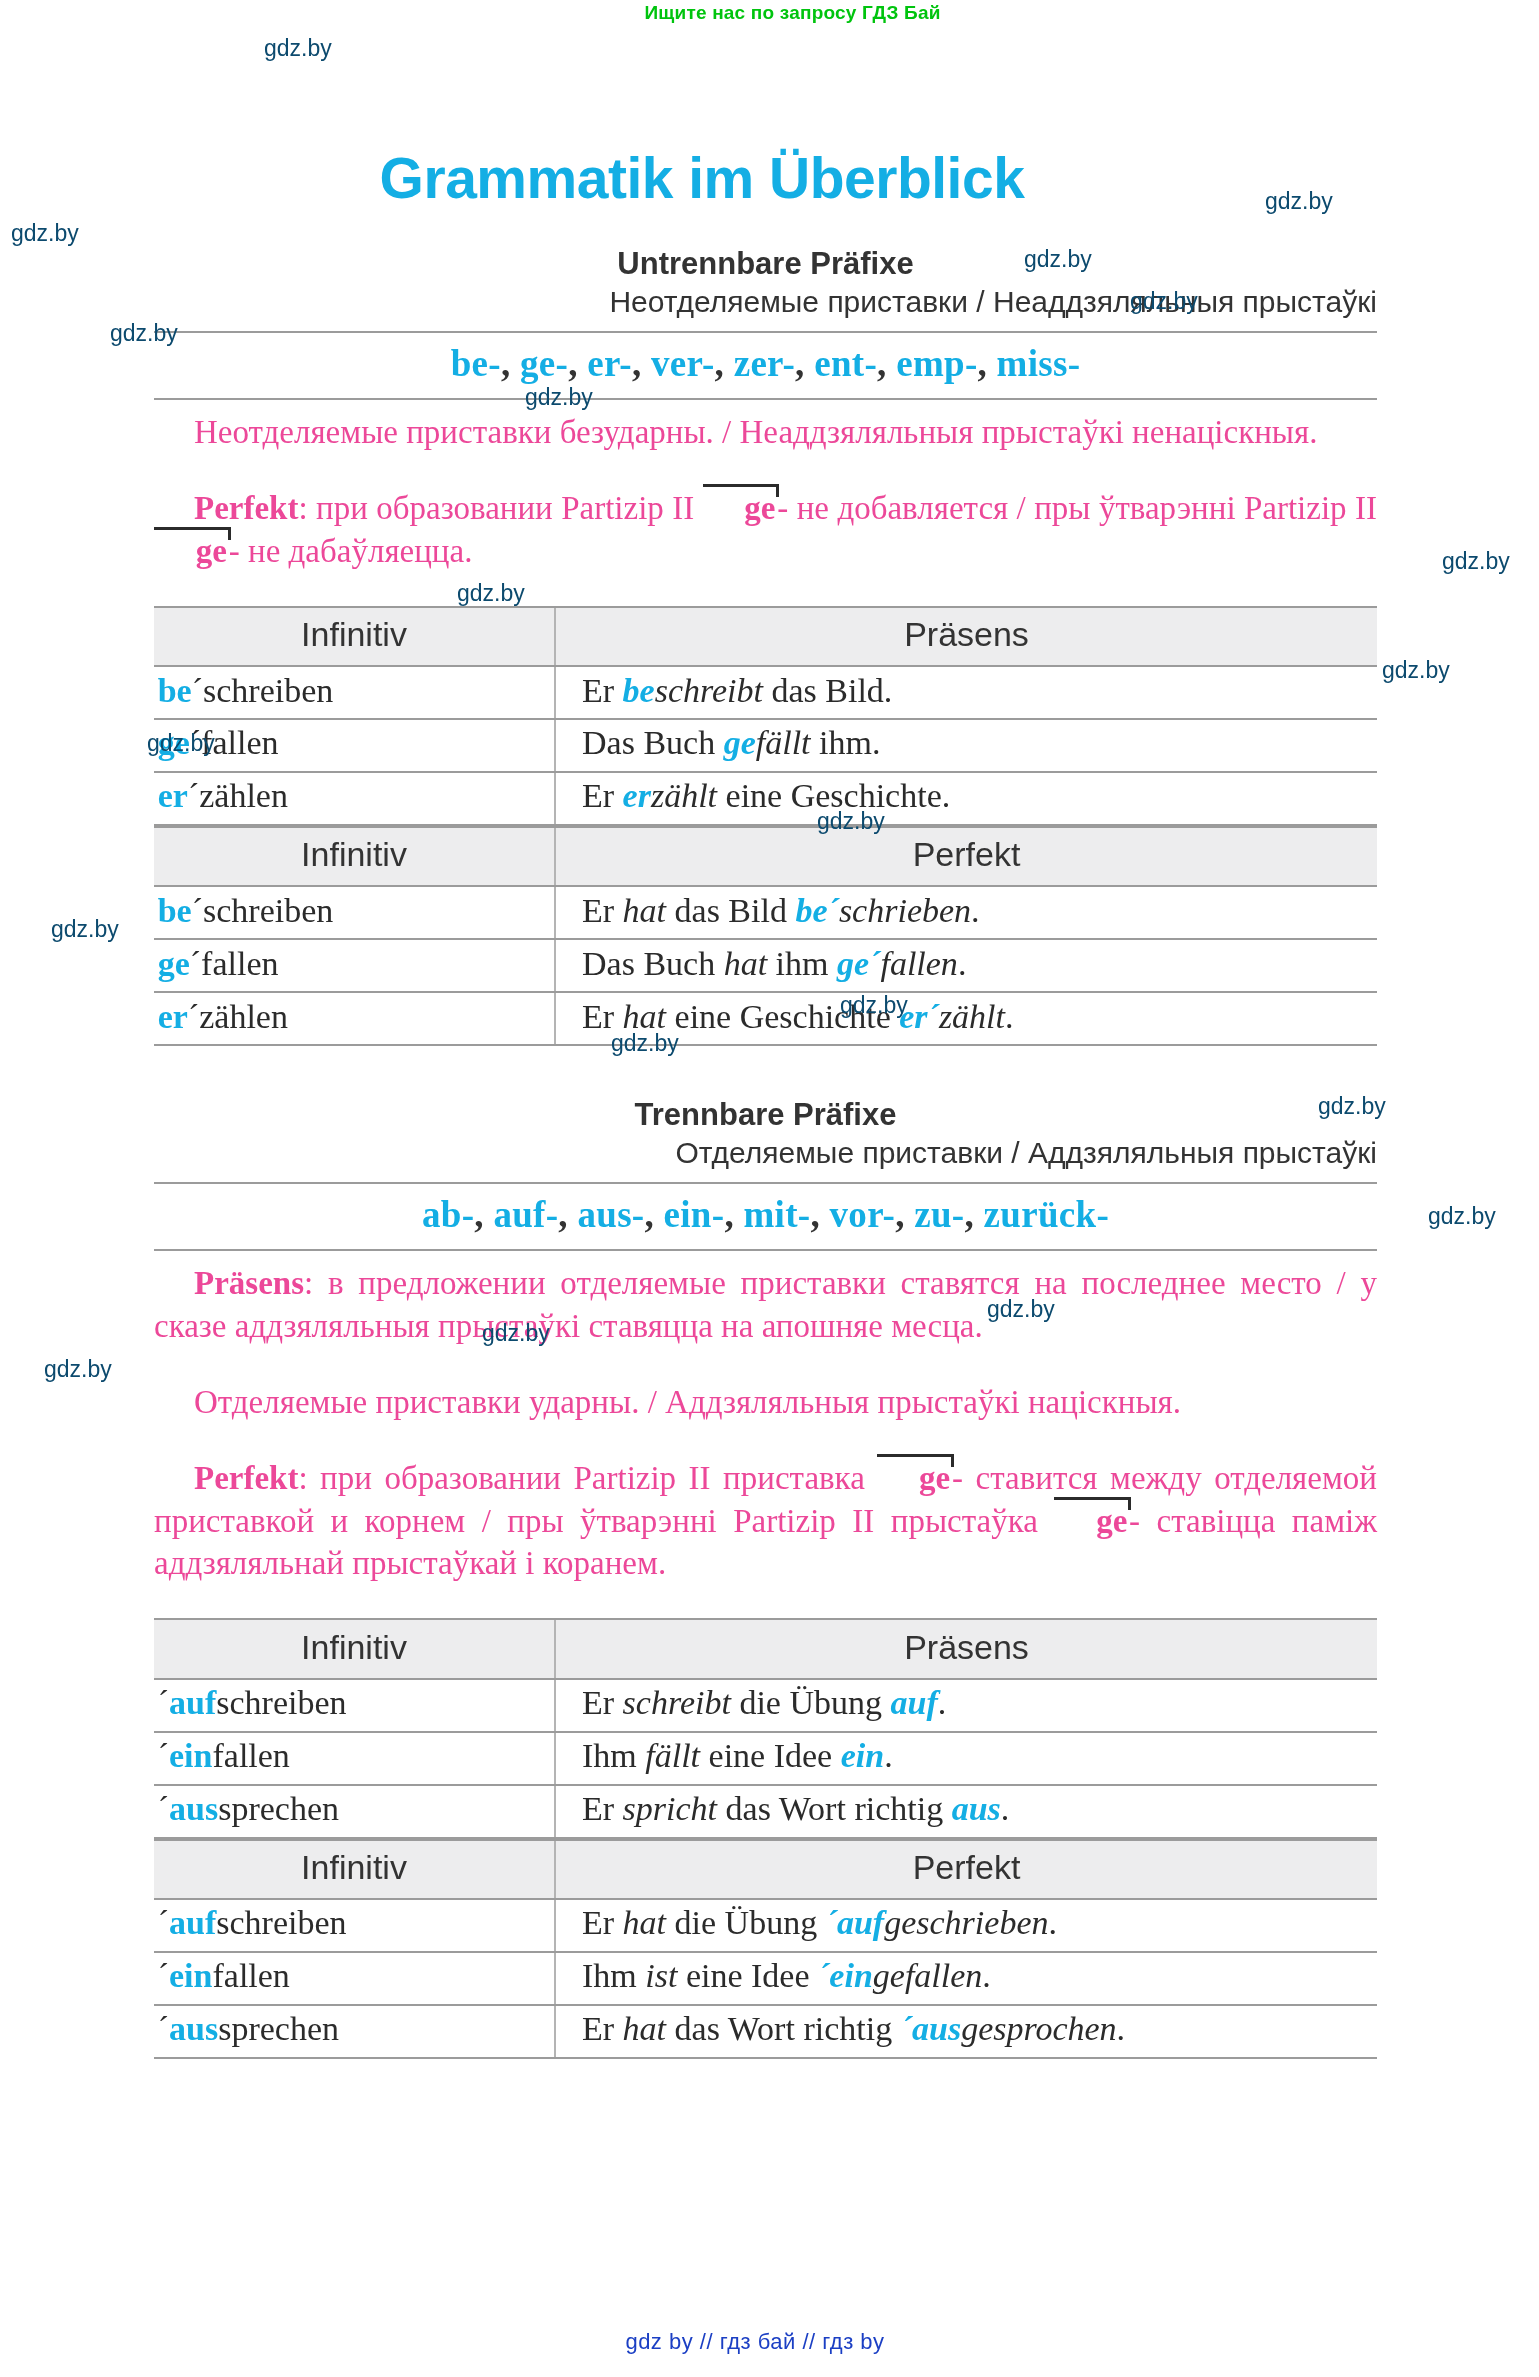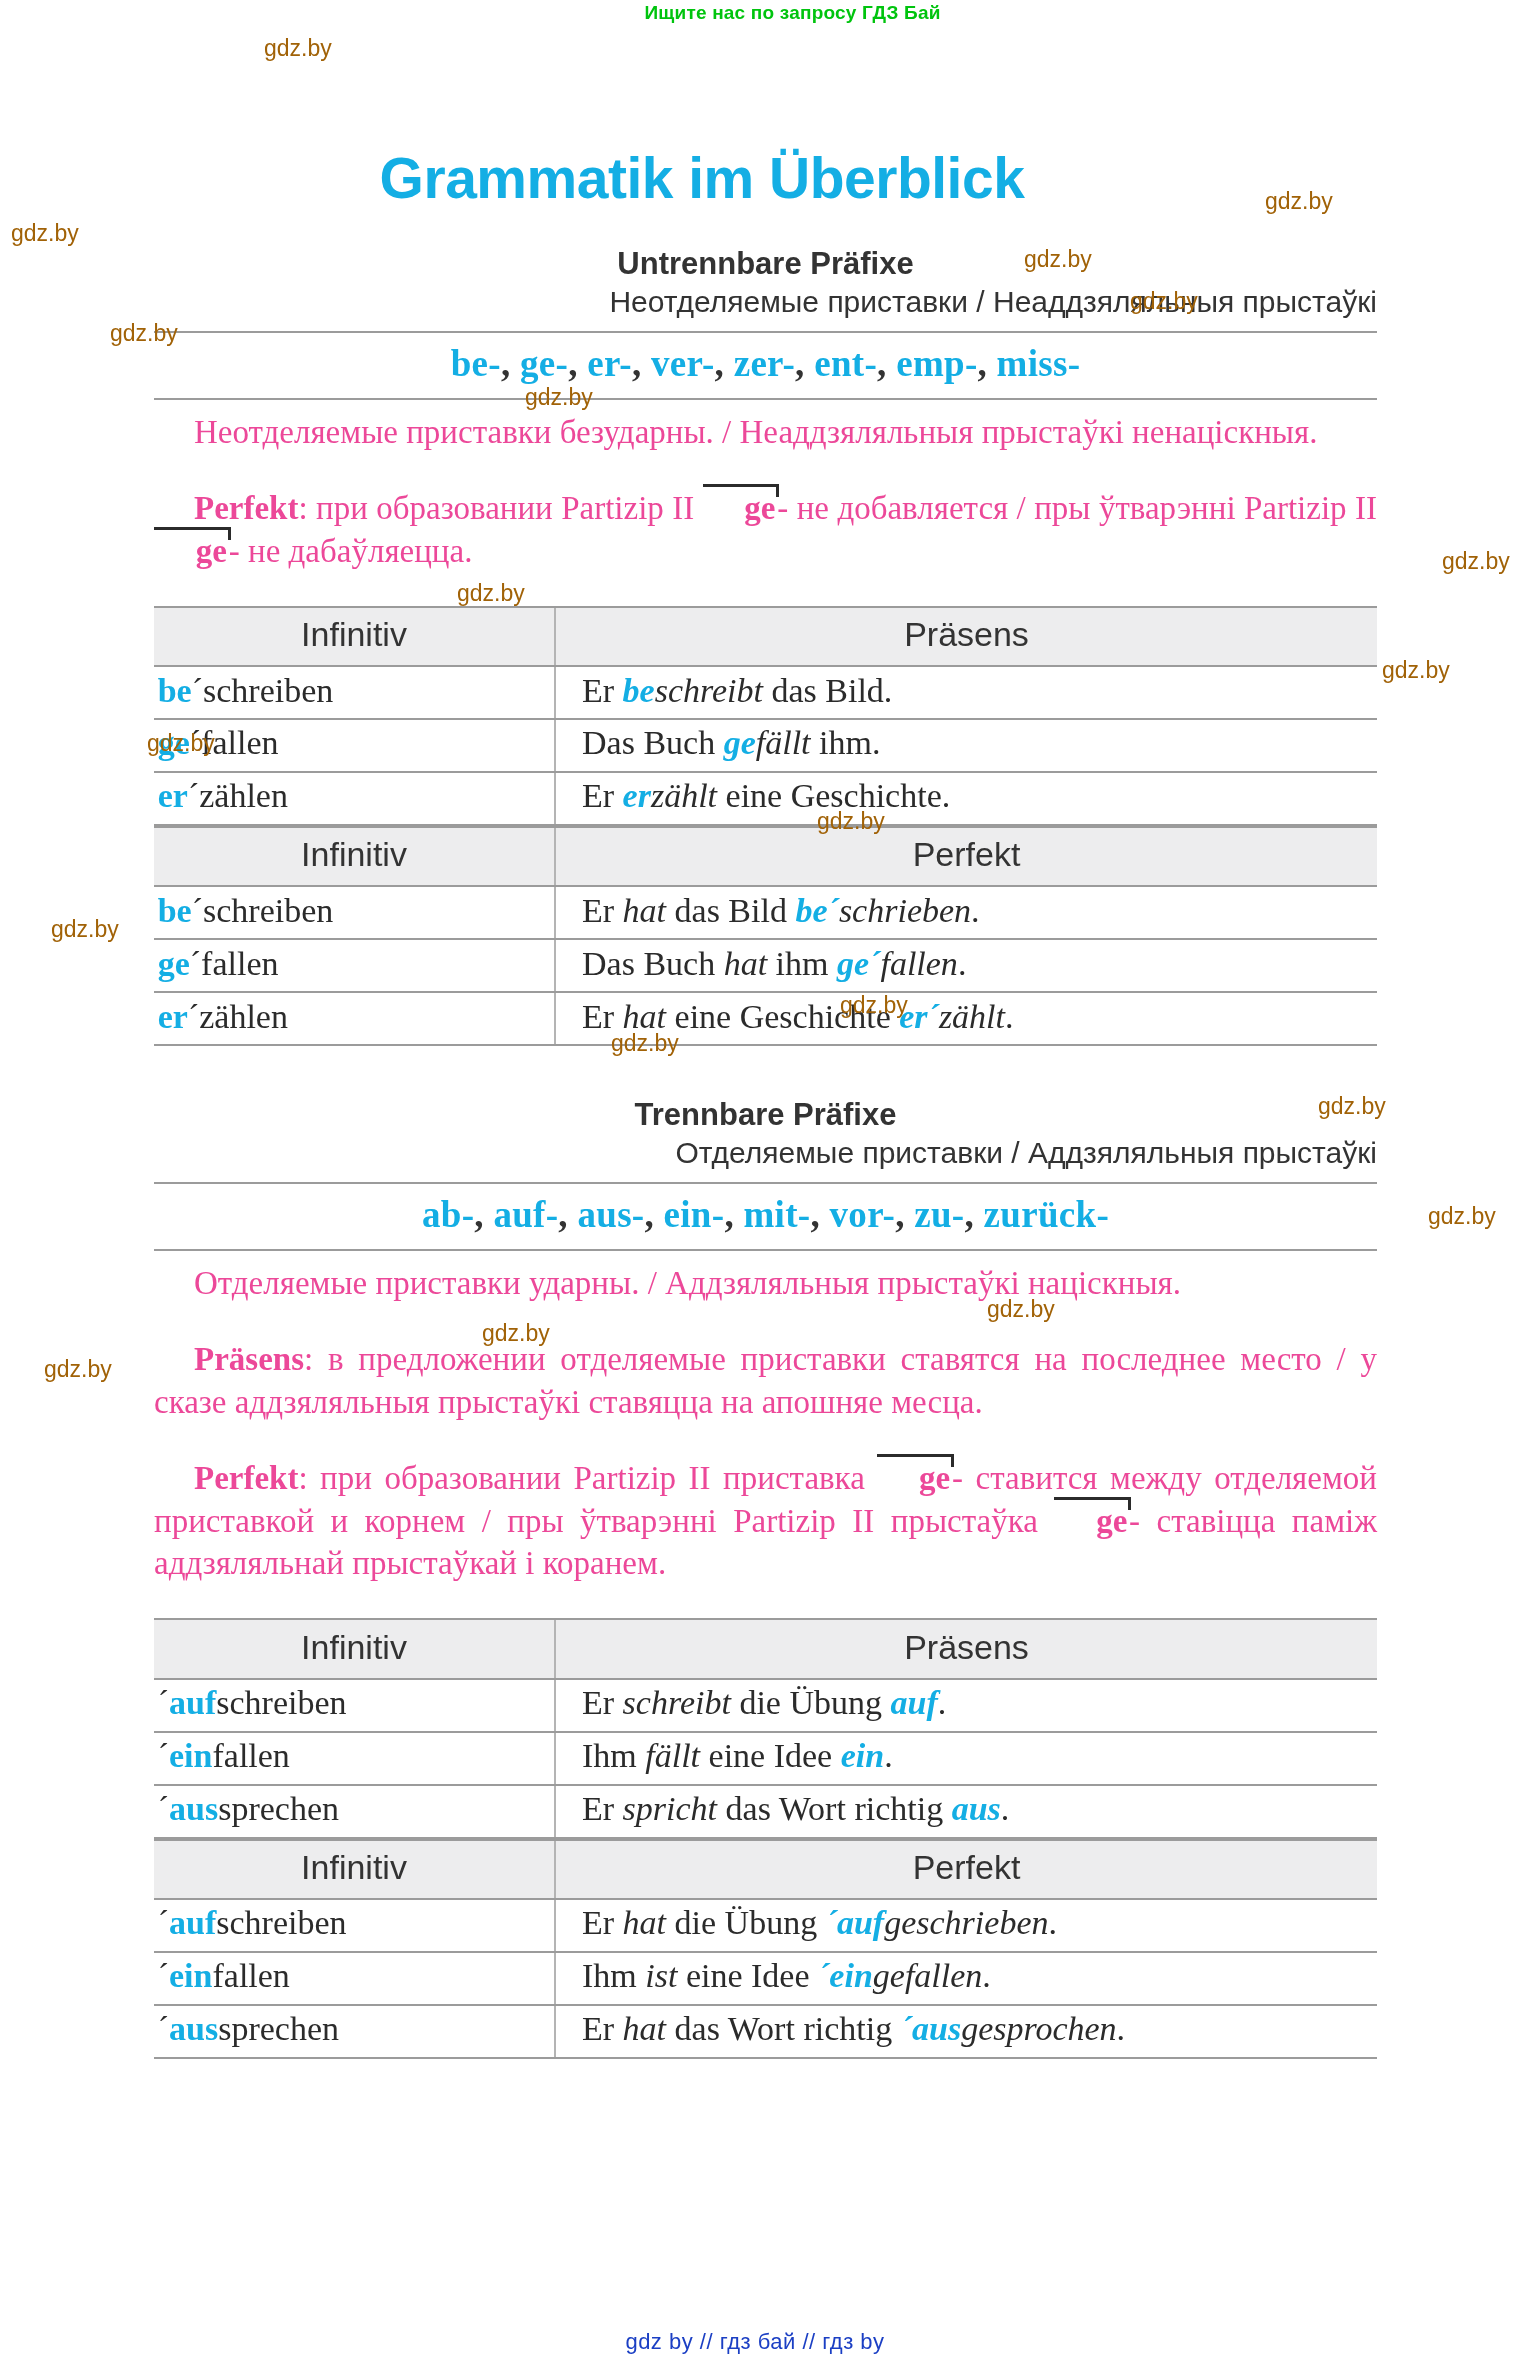--- a/index.html
+++ b/index.html
@@ -23,21 +23,21 @@
     color:#00c40e;
     letter-spacing:0.2px;
     padding-left:45px;
   }
 
   
   .wm{
     position:absolute;
     font-family:"Liberation Sans", sans-serif;
     font-size:23px;
-    color:#a16207;
+    color:#0c4a6e;
     white-space:nowrap;
     z-index:5;
   }
 
   
   .page{
     position:absolute;
     left:0; top:0;
     width:1540px;
     height:2377px;
@@ -264,23 +264,23 @@
 
     <div class="sec-h1">Trennbare Präfixe</div>
     <div class="sec-h2">Отделяемые приставки / Аддзяляльныя прыстаўкі</div>
 
     <div class="prefix-band">
       <span class="prefix-list">
         <span>ab-</span><span class="sep">, </span><span>auf-</span><span class="sep">, </span><span>aus-</span><span class="sep">, </span><span>ein-</span><span class="sep">, </span><span>mit-</span><span class="sep">, </span><span>vor-</span><span class="sep">, </span><span>zu-</span><span class="sep">, </span><span>zurück-</span>
       </span>
     </div>
 
+    <p class="para"><b>Präsens</b><span>: в предложении отделяемые приставки ставятся на последнее место / у сказе аддзяляльныя прыстаўкі ставяцца на апошняе месца.</span></p>
+
     <p class="para">Отделяемые приставки ударны. / Аддзяляльныя прыстаўкі націскныя.</p>
-
-    <p class="para"><b>Präsens</b><span>: в предложении отделяемые приставки ставятся на последнее место / у сказе аддзяляльныя прыстаўкі ставяцца на апошняе месца.</span></p>
 
     <p class="para"><b>Perfekt</b><span>: при образовании Partizip II приставка </span><span class="ge-mark">ge</span><span>- ставится между отделяемой приставкой и корнем / пры ўтварэнні Partizip II прыстаўка </span><span class="ge-mark">ge</span><span>- ставіцца паміж аддзяляльнай прыстаўкай і коранем.</span></p>
 
     <table class="gt">
       <colgroup>
           <col class="c1">
           <col class="c2">
         </colgroup>
       <thead>
         <tr>

